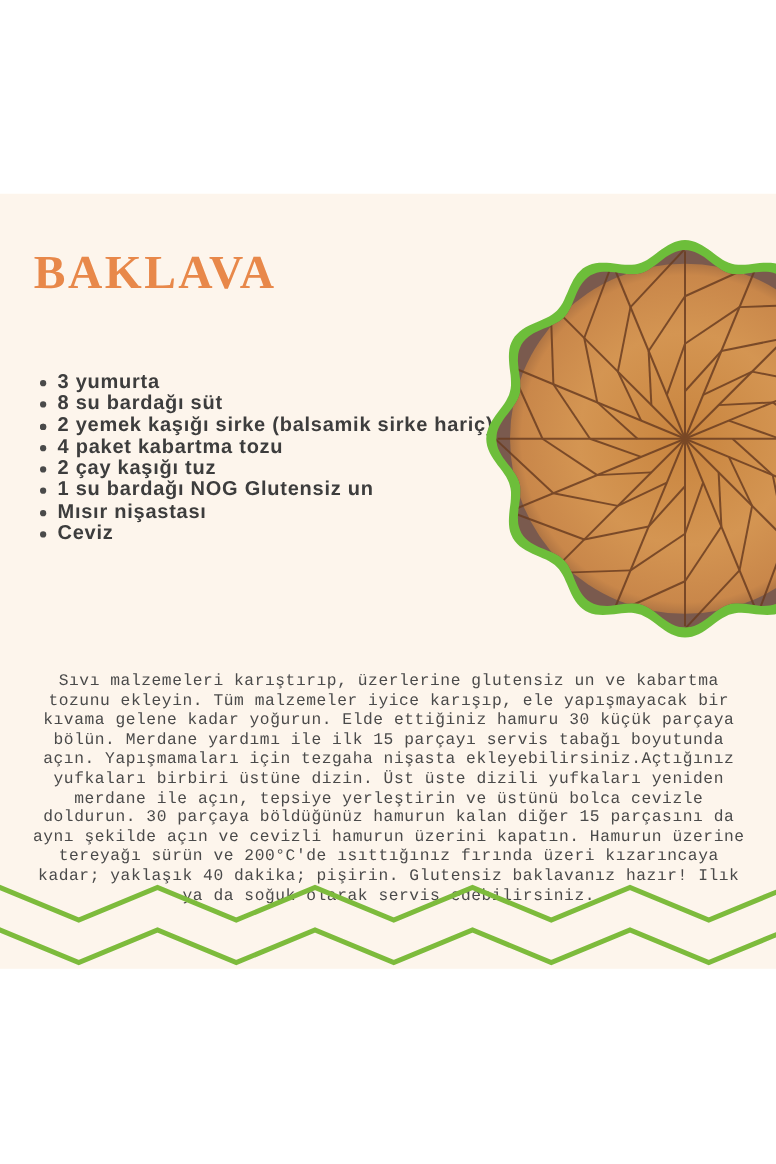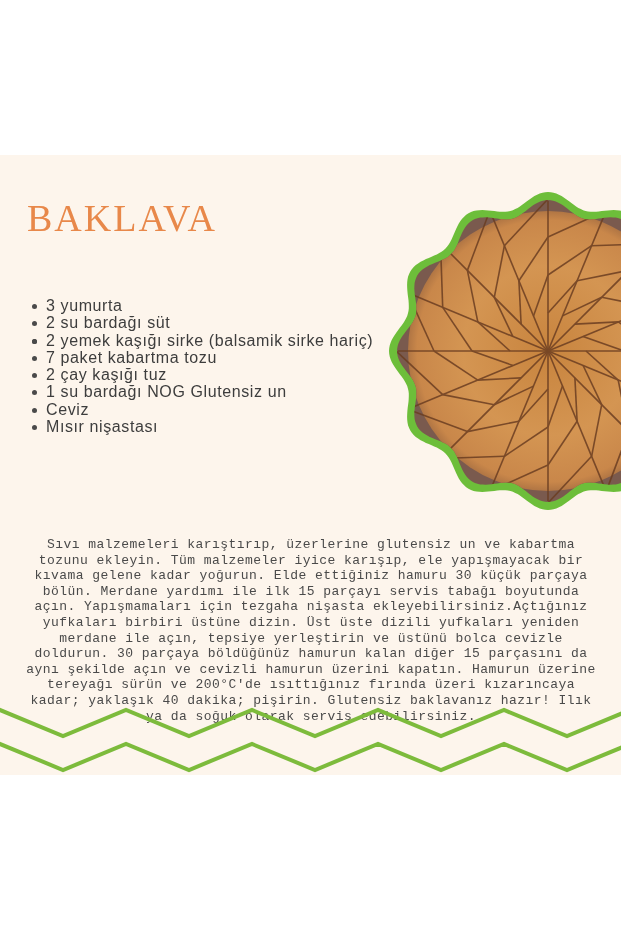--- a/index.html
+++ b/index.html
@@ -7,28 +7,28 @@
       width: 621px; height: 931px; background: #ffffff;
       position: relative; overflow: hidden;
     }
     .panel {
       position: absolute; left: 0; top: 155px; width: 621px; height: 620px;
       background: #FDF5EC; overflow: hidden;
     }
     .title {
       position: absolute; left: 27px; top: 44px; margin: 0;
       font-family: "Liberation Serif", "DejaVu Serif", serif;
-      font-weight: normal; font-size: 38px; letter-spacing: 2px;
+      font-weight: bold; font-size: 38px; letter-spacing: 2px;
       color: #E8884A; line-height: 1;
     }
     .ingredients {
       position: absolute; left: 30px; top: 142px; margin: 0; padding: 0;
       list-style: none;
       font-family: "Liberation Sans", "DejaVu Sans", sans-serif;
-      font-size: 16px; letter-spacing: 0.6px; color: #3d3d3d; line-height: 17.3px;
+      font-size: 16px; letter-spacing: 0.6px; color: #3d3d3d; line-height: 17.3px; font-weight: bold;
     }
     .ingredients li { position: relative; padding-left: 16px; white-space: nowrap; }
     .ingredients li .dot {
       position: absolute; left: 2px; top: 7px; width: 5px; height: 5px;
       border-radius: 50%; background: #4a4a4a;
     }
     .photo {
       position: absolute; left: 384px; top: 32px; width: 328px; height: 328px;
     }
     .instructions {
@@ -41,28 +41,28 @@
   </style>
 </head>
 <body>
 
 <div class="panel">
 
   <h1 class="title">BAKLAVA</h1>
 
   <ul class="ingredients">
     <li><span class="dot"></span><span>3 yumurta</span></li>
-    <li><span class="dot"></span><span>2 su bardağı süt</span></li>
+    <li><span class="dot"></span><span>8 su bardağı süt</span></li>
     <li><span class="dot"></span></li>
     <li><span class="dot"></span><span>2 yemek kaşığı sirke (balsamik sirke hariç)</span></li>
-    <li><span class="dot"></span><span>7 paket kabartma tozu</span></li>
+    <li><span class="dot"></span><span>4 paket kabartma tozu</span></li>
     <li><span class="dot"></span><span>2 çay kaşığı tuz</span></li>
     <li><span class="dot"></span><span>1 su bardağı NOG Glutensiz un</span></li>
+    <li><span class="dot"></span><span>Mısır nişastası</span></li>
     <li><span class="dot"></span><span>Ceviz</span></li>
-    <li><span class="dot"></span><span>Mısır nişastası</span></li>
   </ul>
 
   <svg class="photo" viewBox="0 0 328 328" xmlns="http://www.w3.org/2000/svg">
     <defs>
       <radialGradient id="pastry" cx="50%" cy="50%" r="55%">
         <stop offset="0%" stop-color="#C8843E"></stop>
         <stop offset="55%" stop-color="#D49552"></stop>
         <stop offset="85%" stop-color="#C9874A"></stop>
         <stop offset="100%" stop-color="#8A5A3A"></stop>
       </radialGradient>

